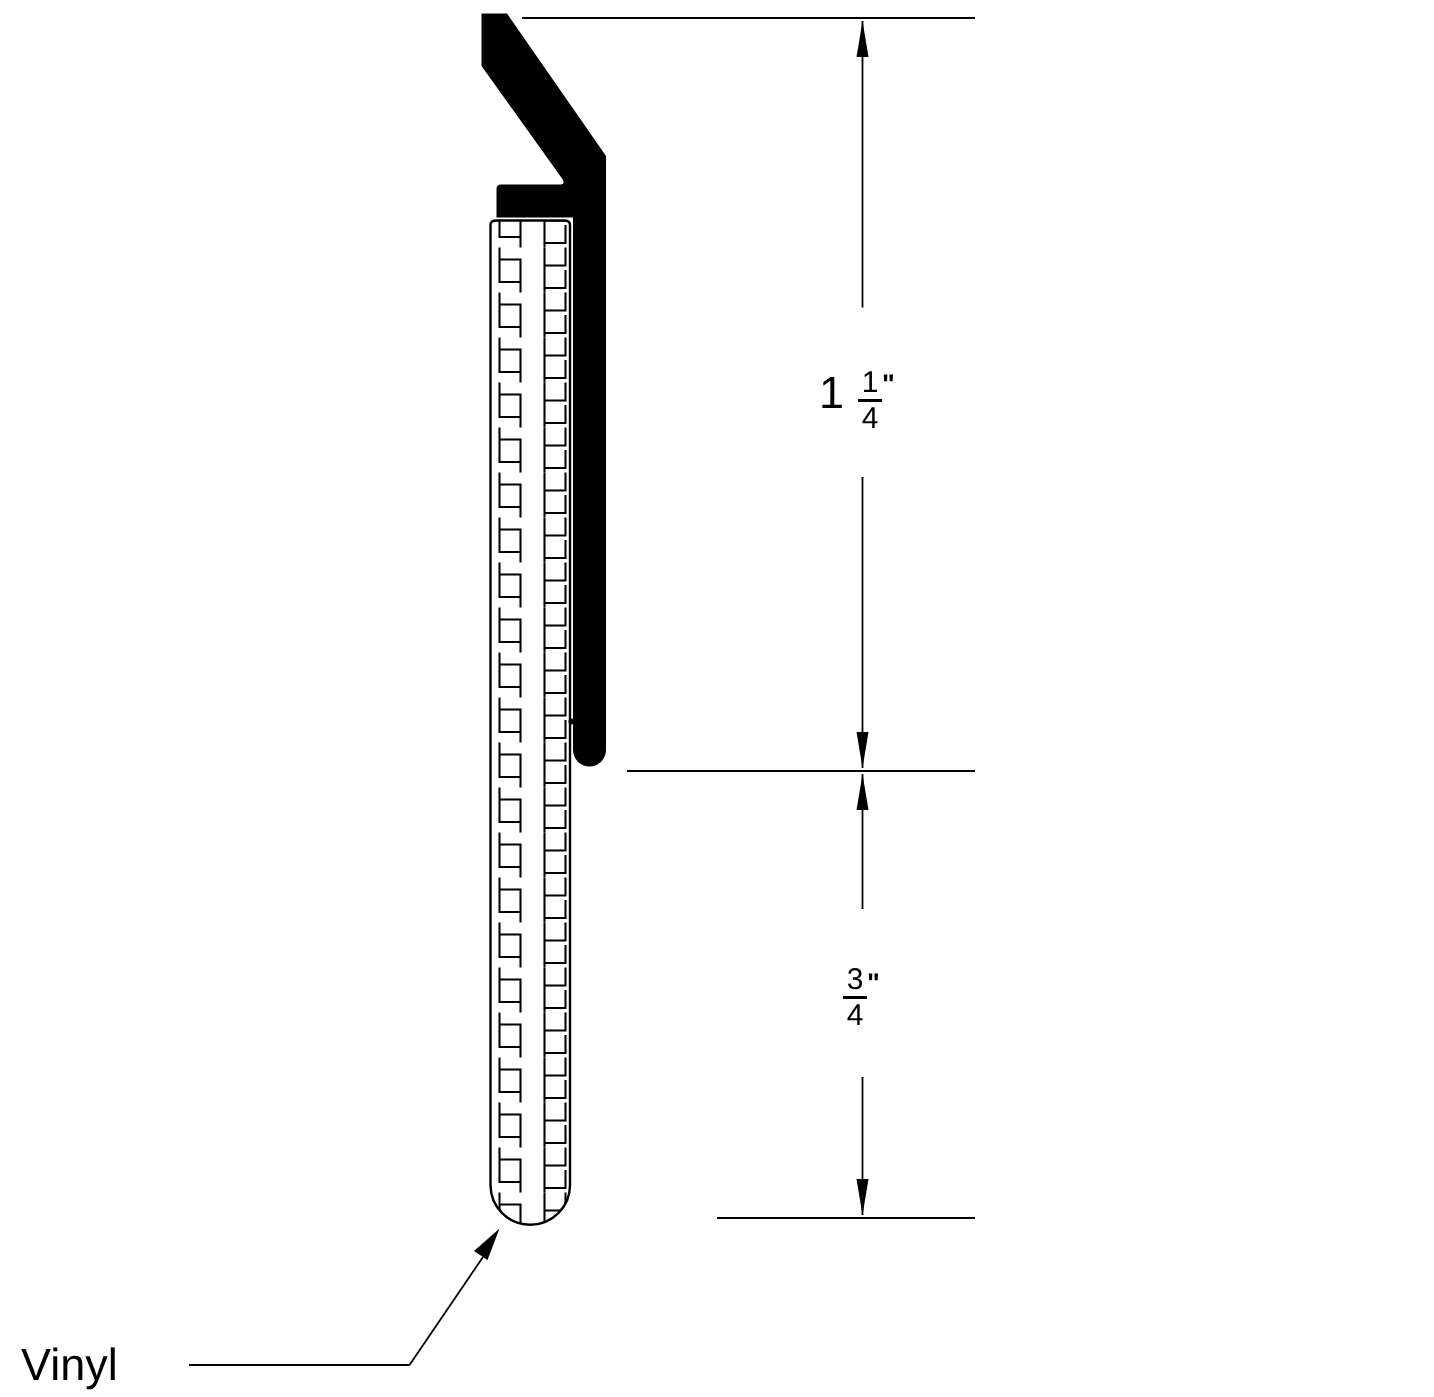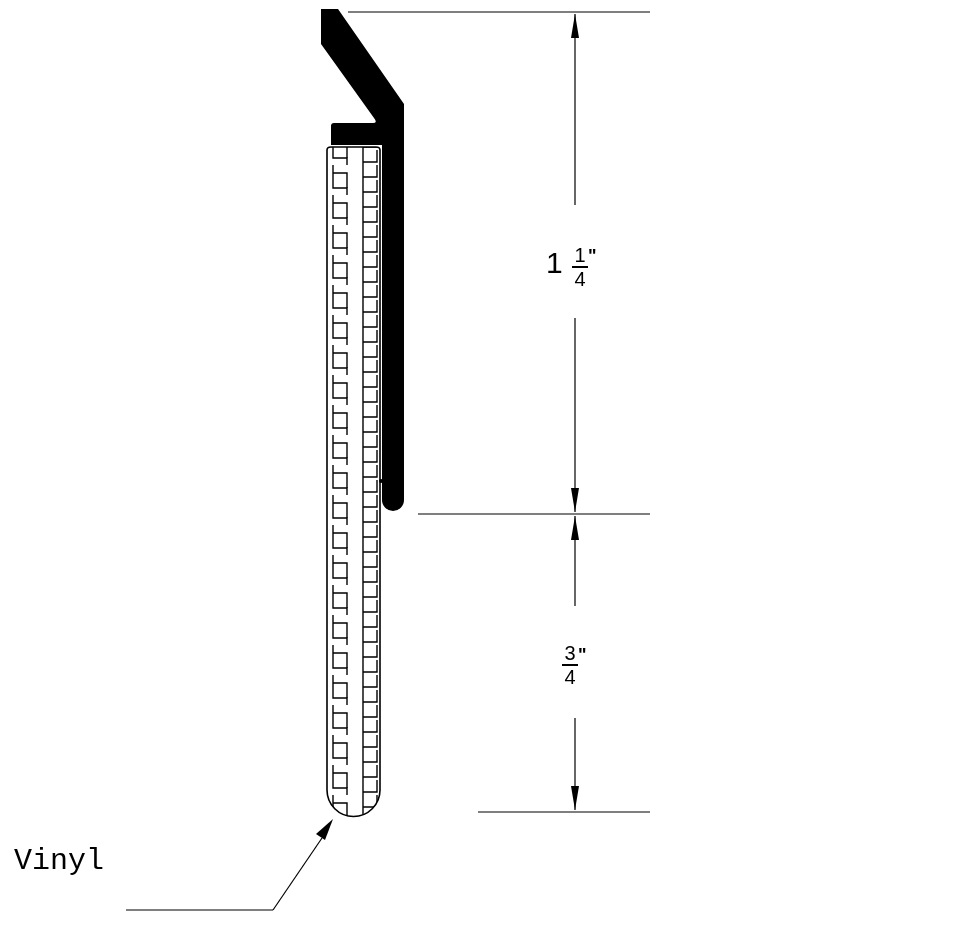--- a/index.html
+++ b/index.html
@@ -15,21 +15,21 @@
     position: absolute;
     font-family: "Liberation Sans", sans-serif;
     font-size: 20px;
     line-height: 20px;
     text-align: center;
     width: 16px;
   }
   .frac .num { display: block; border-bottom: 2px solid #000; padding-bottom: 1px; }
   .frac .den { display: block; padding-top: 1px; }
   .inch { position: absolute; font-family: "Liberation Sans", sans-serif; font-size: 18px; font-weight: bold; }
-  .callout-label { left: 14px; top: 844px; font-size: 30px; font-family: Liberation Mono, monospace; }
+  .callout-label { left: 14px; top: 894px; font-size: 30px; }
 </style>
 </head>
 <body>
 
 <svg id="canvas" width="956" height="931" viewBox="0 0 956 931" xmlns="http://www.w3.org/2000/svg">
   <defs>
     <pattern id="hatch" patternUnits="userSpaceOnUse" x="327" y="150" width="52" height="30">
 
       <path d="M6 0 V8 H20 V15 M20 15" fill="none" stroke="#000" stroke-width="1.4"></path>
       <path d="M6 15 V30 M6 23 H20 V30" fill="none" stroke="#000" stroke-width="1.4"></path>

